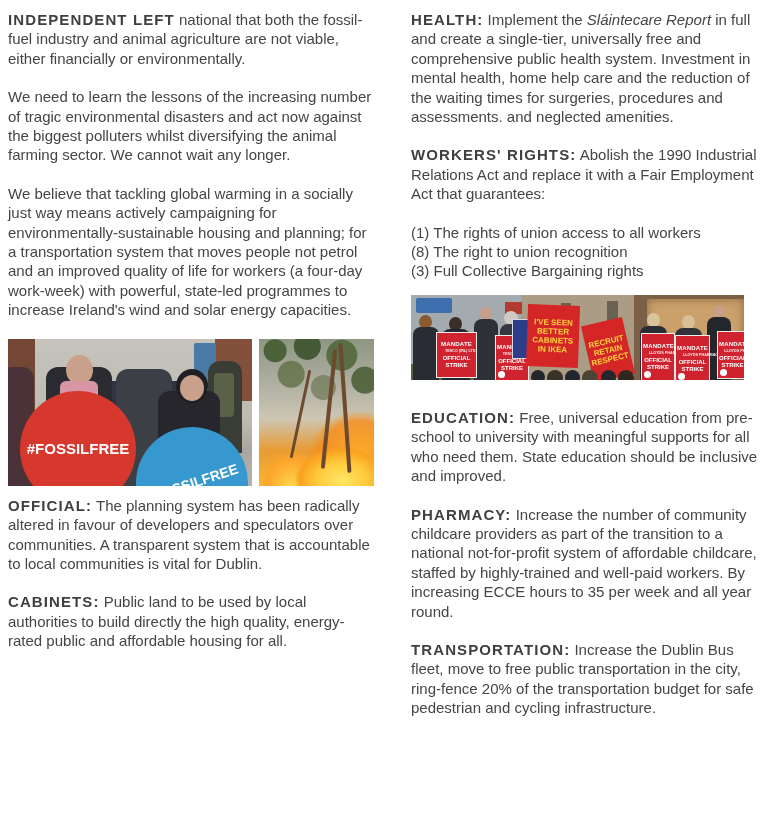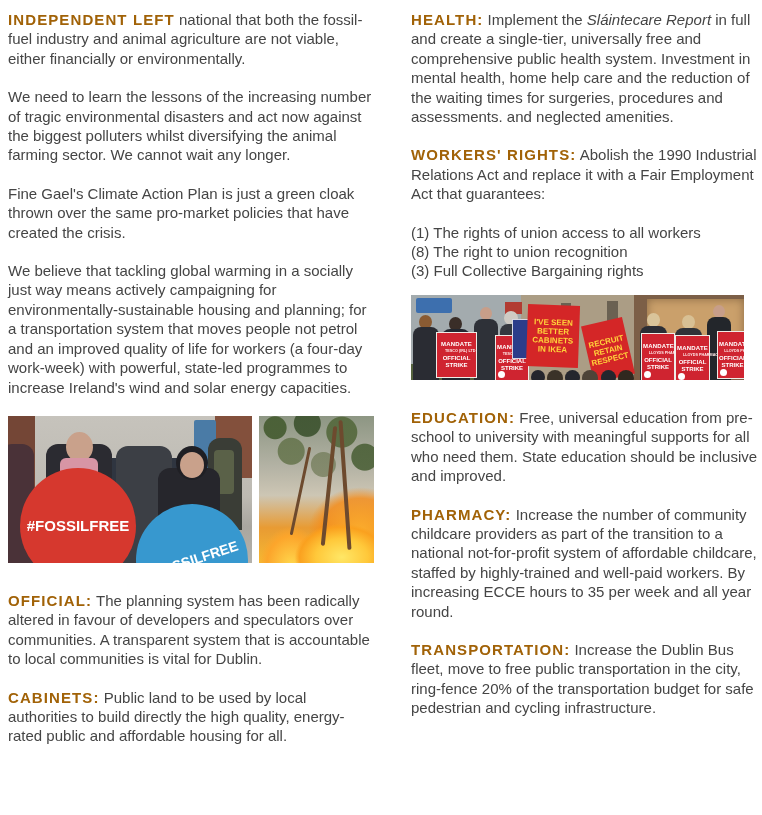--- a/index.html
+++ b/index.html
@@ -6,32 +6,32 @@
   body{
     width:762px;height:815px;overflow:hidden;background:#ffffff;
     font-family:"Liberation Sans","DejaVu Sans",sans-serif;
     color:#454545;
   }
   .page{display:flex;padding:10px 7px 0 8px;gap:37px;}
   .col-left{width:366px;flex:0 0 366px;}
   .col-right{width:347px;flex:0 0 347px;}
   p.para{margin:0 0 19px 0;font-size:15px;line-height:19.4px;color:#454545;}
   .sec-heading{
-    color:#a16207;font-weight:bold;letter-spacing:1.1px;font-size:15px;
+    color:#404040;font-weight:bold;letter-spacing:1.1px;font-size:15px;
   }
   .italic{font-style:italic;}
   .list{margin:0 0 14px 0;font-size:15px;line-height:19.4px;}
   .list div{margin:0;}
   .tight{margin-bottom:8px;}
   .gap-lg{margin-bottom:26px;}
   .gap-xl{margin-bottom:28px;}
   .gap-xxl{margin-bottom:30px;}
 
   
-  .photo-row{display:flex;gap:7px;height:147px;margin:0 0 28px 0;}
+  .photo-row{display:flex;gap:7px;height:147px;margin:0 0 10px 0;}
   .photo{position:relative;overflow:hidden;}
 
   
   .photo-fossil{width:244px;height:147px;background:linear-gradient(180deg,#c6c3bc 0%,#bdbab2 55%,#a9a69f 75%,#b5b2ab 100%);}
   .pf-brick-left{position:absolute;left:0;top:0;width:27px;height:72px;background:#744636;}
   .pf-brick-right{position:absolute;right:0;top:0;width:37px;height:62px;background:#83503c;}
   .pf-door{position:absolute;left:186px;top:4px;width:22px;height:54px;background:#4a7ba6;border-radius:2px;}
   .pf-car{position:absolute;left:92px;top:42px;width:100px;height:40px;background:#2f3540;border-radius:10px 14px 2px 2px;}
   .pf-fig{position:absolute;border-radius:12px 12px 0 0;}
   .pf-fig1{left:-8px;top:28px;width:34px;height:119px;background:#4a3238;}
@@ -92,21 +92,20 @@
 <body>
 
 <div class="page">
 
   <div class="col-left">
 
     <p class="para"><strong class="sec-heading">INDEPENDENT LEFT</strong> <span>national that both the fossil-fuel industry and animal agriculture are not viable, either financially or environmentally.</span></p>
 
     <p class="para"><span>We need to learn the lessons of the increasing number of tragic environmental disasters and act now against the biggest polluters whilst diversifying the animal farming sector. We cannot wait any longer.</span></p>
 
-    <p class="para"><span>Fine Gael's Climate Action Plan is just a green cloak thrown over the same pro-market policies that have created the crisis.</span></p>
 
     <p class="para tight"><span>We believe that tackling global warming in a socially just way means actively campaigning for environmentally-sustainable housing and planning; for a transportation system that moves people not petrol and an improved quality of life for workers (a four-day work-week) with powerful, state-led programmes to increase Ireland's wind and solar energy capacities.</span></p>
 
     <div class="photo-row">
       <div class="photo photo-fossil">
         <div class="pf-brick-left"></div>
         <div class="pf-brick-right"></div>
         <div class="pf-door"></div>
         <div class="pf-car"></div>
         <div class="pf-fig pf-fig1"></div>

